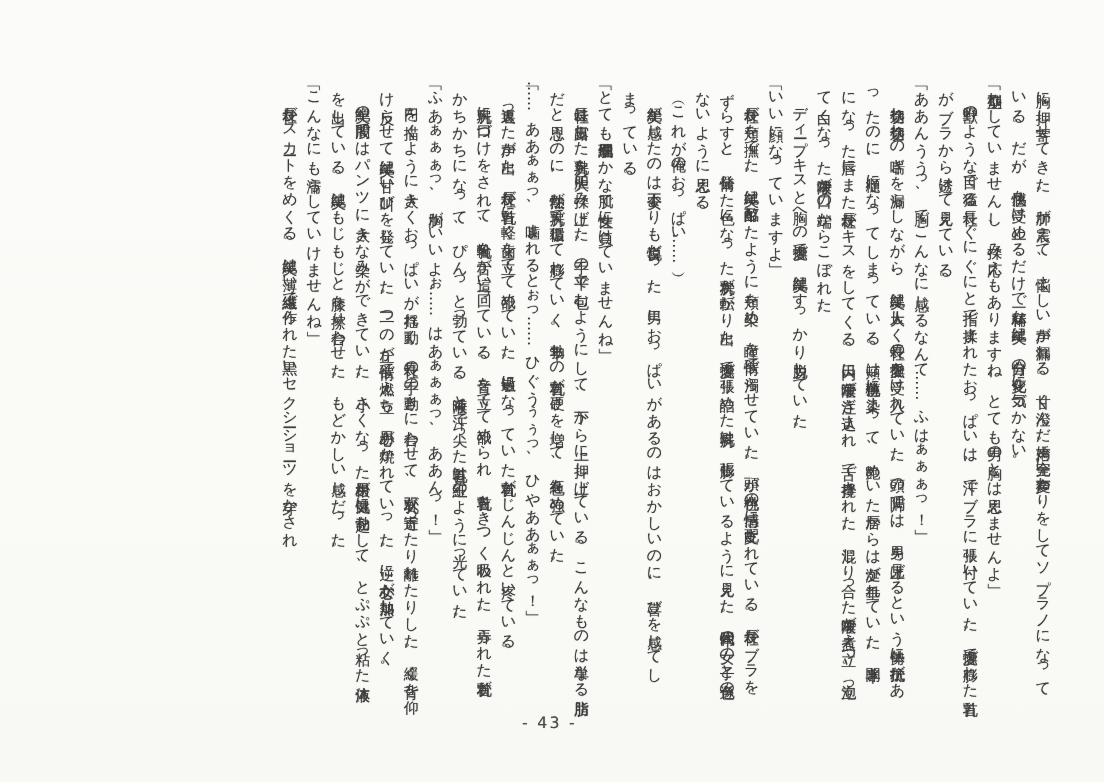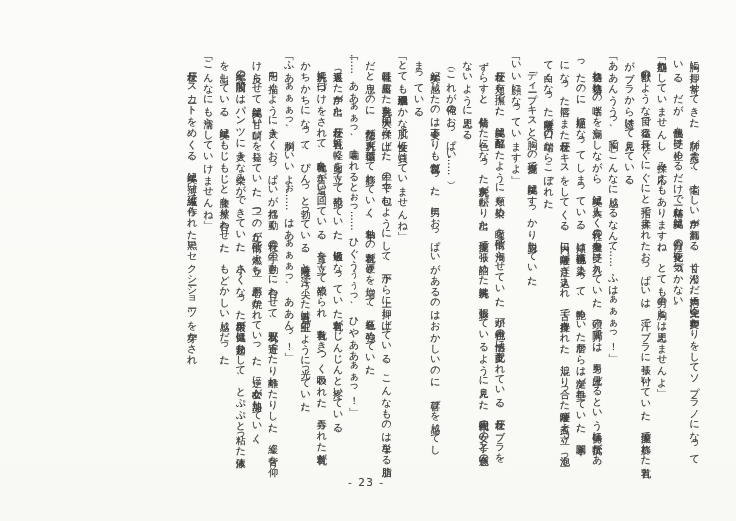--- a/index.html
+++ b/index.html
@@ -69,15 +69,15 @@
     <p>「……ああぁぁっ、噛まれるとぉっ……ひぐうぅぅっ、ひやああぁぁっ！」</p>
     <p class="indent">裏返った声が出た。社長が乳首に軽く歯を立てて舐めていた。過敏になっていた乳首がじんじんと疼いている。</p>
     <p class="indent">乳房に口づけをされて、乳輪を舌が這い回っている。音を立てて舐められ、乳首をきつく吸われた。弄られた乳首がかちかちになって、ぴんっと勃っている。唾液と汗で尖った乳首は紅玉のように光っていた。</p>
     <p>「ふあぁぁぁっ、胸がいいよぉ……はあぁぁぁっ、ああんっ！」</p>
     <p class="indent">円を描くように大きくおっぱいが揺れ動く。社長の手の動きに合わせて、双乳が近寄ったり離れたりした。緩く背を仰け反らせて美紀は甘い叫びを発していた。二つの丘が情欲で燃え立ち、男心が焼かれていった。逆に女心が加熱していく。</p>
     <p class="indent">美紀の股間ではパンツに大きな染みができていた。小さくなった男根が健気に勃起をして、とぷぷと粘った体液を出している。美紀はもじもじと膝を擦り合わせた。もどかしい感じだった。</p>
     <p>「こんなにも濡らしていけませんね」</p>
     <p class="indent">社長がスカートをめくる。美紀は薄い繊維で作られた黒いセクシーショーツを穿かされ</p>
   </div>
 
-  <div class="page-number">- 23 -</div>
+  <div class="page-number">- 43 -</div>
 
 </div>
 
 </body></html>

